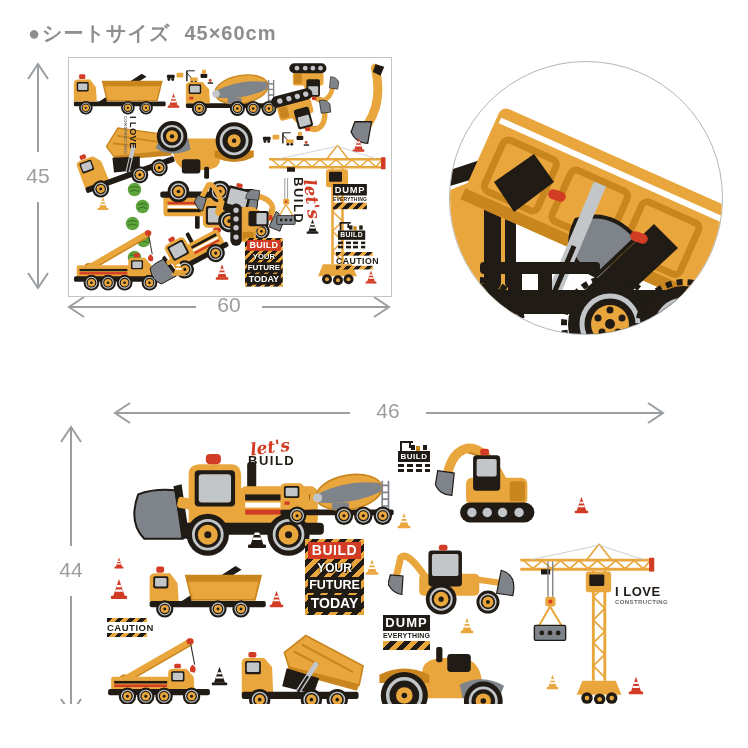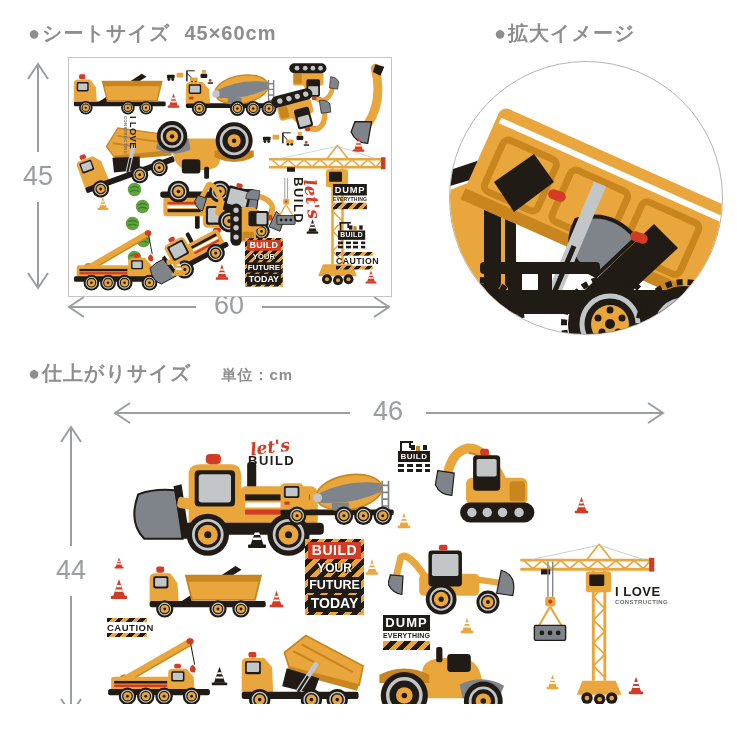--- a/index.html
+++ b/index.html
@@ -17,21 +17,21 @@
   .fw{fill:#fff} .sk{stroke:var(--ink)} .syd{stroke:var(--yellowDark)}
   
   .hd{position:absolute;font-weight:bold;font-size:20px;color:var(--heading);letter-spacing:1px;white-space:nowrap;}
   .hd .bullet{margin-right:1px;}
   .hd-size{margin-left:14px;}
   .hd-unit{font-size:15px;margin-left:30px;}
   #hd-sheet{left:28px;top:20px;}
   #hd-zoom{left:494px;top:20px;}
   #hd-fin{left:28px;top:360px;}
   
-  .dim{position:absolute;color:var(--arrow);font-size:27px;text-align:center;line-height:28px;}
+  .dim{position:absolute;color:var(--arrow);font-size:21px;text-align:center;line-height:28px;}
   #dim-45{left:16px;top:162px;width:44px;}
   #dim-60{left:199px;top:291px;width:60px;text-align:center;}
   #dim-85{left:358px;top:397px;width:60px;}
   #dim-44{left:49px;top:556px;width:44px;}
   
   #sheet-box{position:absolute;left:68px;top:57px;width:322px;height:238px;background:#fff;
              border:1.5px solid var(--sheetBorder);overflow:hidden;}
   #zoom-circle{position:absolute;left:449px;top:61px;width:272px;height:272px;border:1px solid #B5B5B5;
                border-radius:50%;overflow:hidden;background:#fff;}
   #finished-area{position:absolute;left:95px;top:420px;width:653px;height:328px;}
@@ -276,26 +276,20 @@
         <rect class="fg sk" stroke-width="2" x="2" y="94" width="46" height="22" rx="2"></rect>
         <circle class="fk" cx="13" cy="105" r="3.5"></circle>
           <circle class="fk" cx="25" cy="105" r="3.5"></circle>
           <circle class="fk" cx="37" cy="105" r="3.5"></circle>
       </symbol>
     </defs>
   </svg>
 
   <div class="hd" id="hd-sheet">
     <span class="bullet">●</span><span>シートサイズ</span><span class="hd-size">45×60cm</span>
-  </div>
-  <div class="hd" id="hd-zoom">
-    <span class="bullet">●</span><span>拡大イメージ</span>
-  </div>
-  <div class="hd" id="hd-fin">
-    <span class="bullet">●</span><span>仕上がりサイズ</span><span class="hd-unit">単位：cm</span>
   </div>
 
   <svg id="arrows" width="748" height="748">
     <g fill="none" stroke="var(--arrow)" stroke-width="2">
       <path d="M38 66 V152 M38 202 V288"></path>
       <path d="M28 79 L38 64 L48 79 M28 273 L38 288 L48 273"></path>
       <path d="M70 307 H196 M262 307 H388"></path>
       <path d="M84 297 L69 307 L84 317 M374 297 L389 307 L374 317"></path>
       <path d="M116 413 H350 M426 413 H662"></path>
       <path d="M130 403 L115 413 L130 423 M648 403 L663 413 L648 423"></path>

